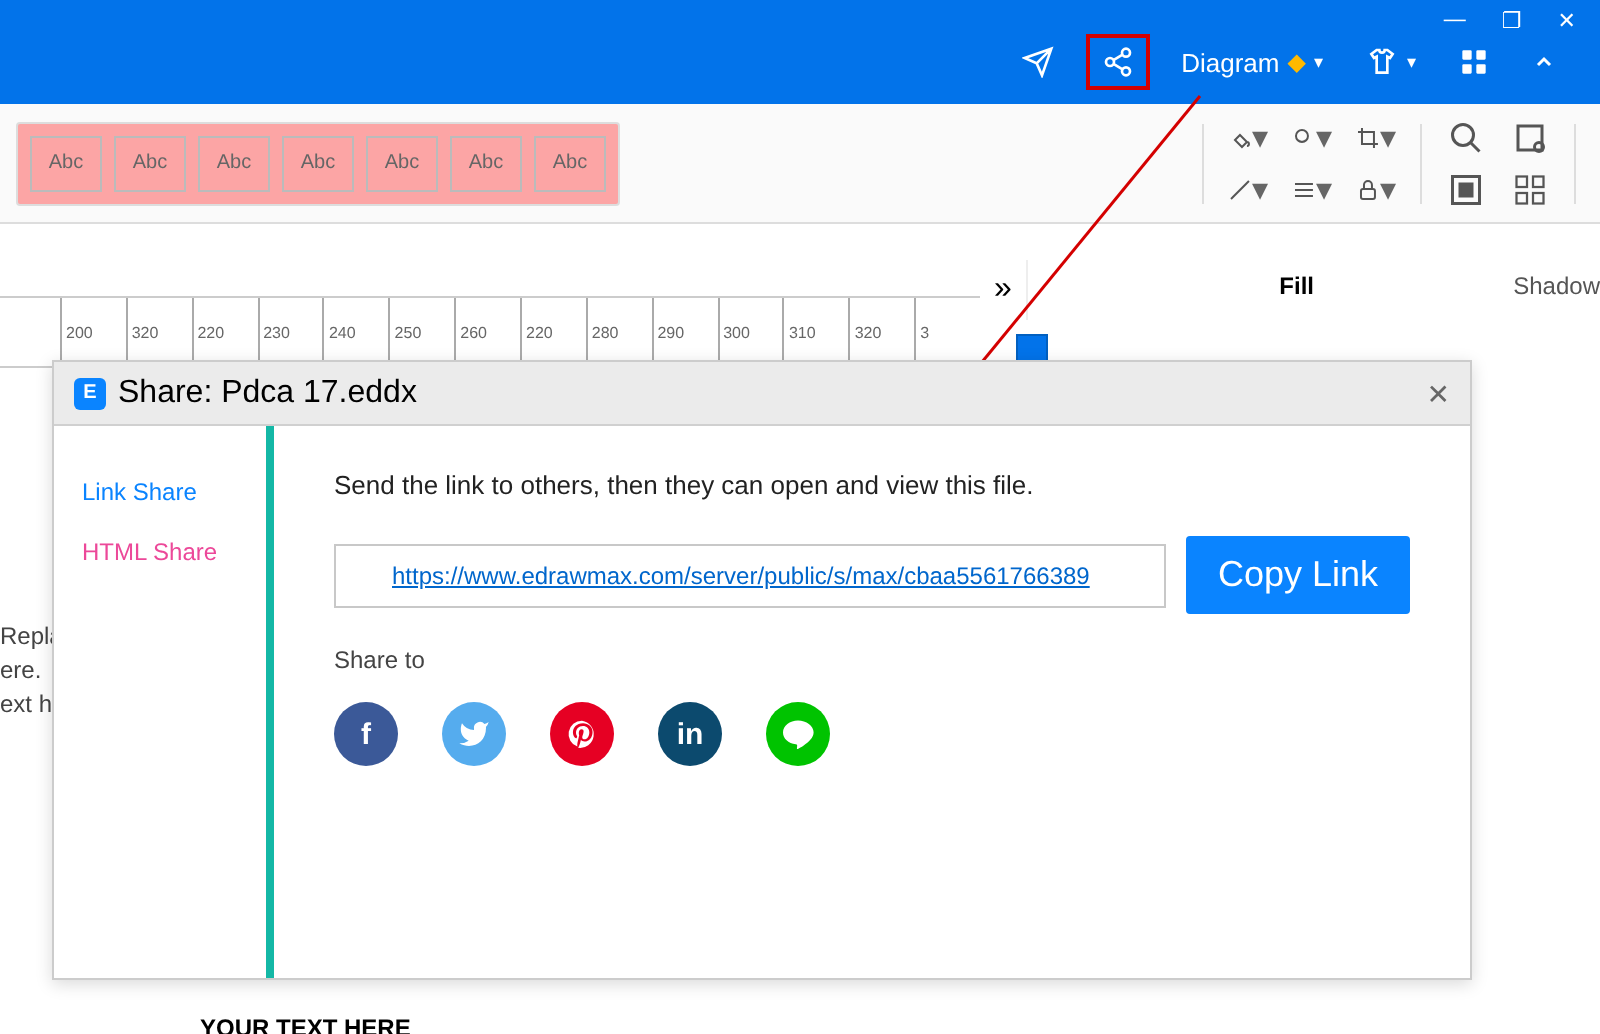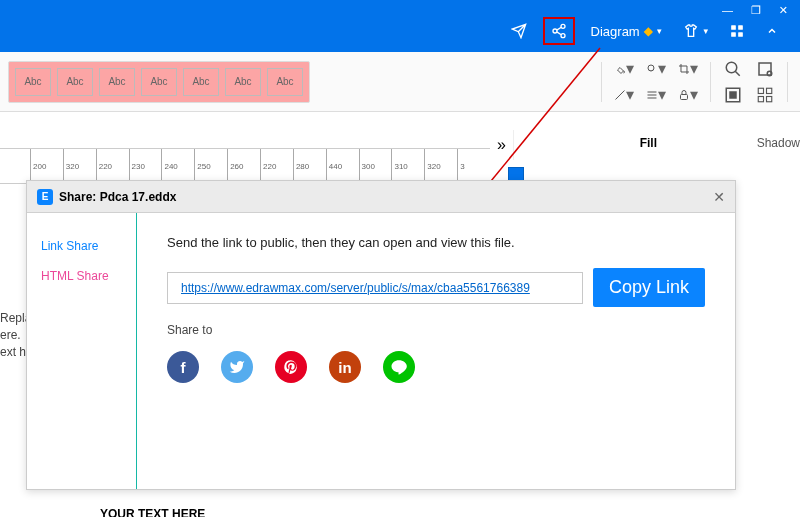--- a/index.html
+++ b/index.html
@@ -30,36 +30,36 @@
 .ruler .tick { width: 40px; border-left: 1px solid #aaa; padding-left: 2px; height: 100%; display: flex; align-items: center; }
 
 .canvas-placeholder { position: absolute; top: 310px; left: 0; font-size: 12px; color: #444; line-height: 1.4; }
 .canvas-placeholder2 { position: absolute; top: 507px; left: 100px; font-size: 12px; font-weight: 600; }
 
 .small-blue-tab { position: absolute; top: 167px; left: 508px; width: 16px; height: 16px; background: #0273ea; border: 1px solid #0260c0; }
 
 .modal { position: absolute; top: 180px; left: 26px; width: 710px; height: 310px; background: #fff; box-shadow: 0 2px 8px rgba(0,0,0,0.15); border: 1px solid #ccc; }
 .modal-header { height: 32px; background: #ebebeb; display: flex; align-items: center; padding: 0 10px; gap: 6px; border-bottom: 1px solid #d0d0d0; }
 .modal-header .logo { width: 16px; height: 16px; background: #0a84ff; border-radius: 3px; display: flex; align-items: center; justify-content: center; color: #fff; font-size: 10px; font-weight: bold; }
-.modal-header .title { font-size: 12px; font-weight: 700; }
+.modal-header .title { font-size: 16px; font-weight: 400; }
 .modal-header .close { margin-left: auto; cursor: pointer; color: #666; font-size: 14px; }
 .modal-body { display: flex; height: calc(100% - 32px); }
-.modal-sidebar { width: 110px; border-right: 1px solid #14b8a6; padding: 18px 0; }
+.modal-sidebar { width: 110px; border-right: 4px solid #14b8a6; padding: 18px 0; }
 .modal-sidebar .item { padding: 8px 14px; font-size: 12px; cursor: pointer; color: #ec4899; }
 .modal-sidebar .item.active { color: #0a84ff; }
 .modal-content { flex: 1; padding: 22px 30px; }
 .modal-content .desc { font-size: 13px; color: #222; margin-bottom: 18px; }
 .url-row { display: flex; gap: 10px; align-items: center; }
-.url-box { flex: 1; border: 1px solid #c8c8c8; padding: 8px 13px; font-size: 12px; color: #0066cc; text-decoration: underline; background: #fff; }
+.url-box { flex: 1; border: 1px solid #c8c8c8; padding: 8px 28px; font-size: 12px; color: #0066cc; text-decoration: underline; background: #fff; }
 .copy-btn { background: #0a84ff; color: #fff; border: none; padding: 9px 16px; font-size: 18px; cursor: pointer; border-radius: 2px; }
 .share-to { margin-top: 16px; }
 .share-to .label { font-size: 12px; color: #444; margin-bottom: 14px; }
 .share-icons { display: flex; gap: 22px; }
 .share-icons .ic { width: 32px; height: 32px; border-radius: 50%; display: flex; align-items: center; justify-content: center; color: #fff; font-size: 15px; font-weight: bold; cursor: pointer; }
-.fb { background: #3b5998; } .tw { background: #55acee; } .pin { background: #e60023; } .li { background: #c2410c; } .line { background: #00c300; }
+.fb { background: #3b5998; } .tw { background: #55acee; } .pin { background: #e60023; } .li { background: #0c4a6e; } .line { background: #00c300; }
 
 .arrow-svg { position: absolute; top: 40px; left: 470px; pointer-events: none; }
 </style>
 </head>
 <body>
 
 <div class="titlebar">
   <div class="win-controls">
     <span>—</span>
     <span>❐</span>
@@ -204,21 +204,21 @@
 <div class="ruler">
   <div class="tick">200</div>
   <div class="tick">320</div>
   <div class="tick">220</div>
   <div class="tick">230</div>
   <div class="tick">240</div>
   <div class="tick">250</div>
   <div class="tick">260</div>
   <div class="tick">220</div>
   <div class="tick">280</div>
-  <div class="tick">440</div>
+  <div class="tick">290</div>
   <div class="tick">300</div>
   <div class="tick">310</div>
   <div class="tick">320</div>
   <div class="tick">3</div>
 </div>
 
 <div class="small-blue-tab"></div>
 
 <div class="canvas-placeholder">
   <div>Repla</div>
@@ -241,21 +241,21 @@
     <div class="logo">E</div>
     <div class="title">Share: Pdca 17.eddx</div>
     <div class="close">✕</div>
   </div>
   <div class="modal-body">
     <div class="modal-sidebar">
       <div class="item active">Link Share</div>
       <div class="item">HTML Share</div>
     </div>
     <div class="modal-content">
-      <div class="desc">Send the link to public, then they can open and view this file.</div>
+      <div class="desc">Send the link to others, then they can open and view this file.</div>
       <div class="url-row">
         <div class="url-box">https://www.edrawmax.com/server/public/s/max/cbaa5561766389</div>
         <button class="copy-btn">Copy Link</button>
       </div>
       <div class="share-to">
         <div class="label">Share to</div>
         <div class="share-icons">
           <div class="ic fb">f</div>
           <div class="ic tw">
             <svg width="16" height="16" viewBox="0 0 24 24" fill="#fff">

